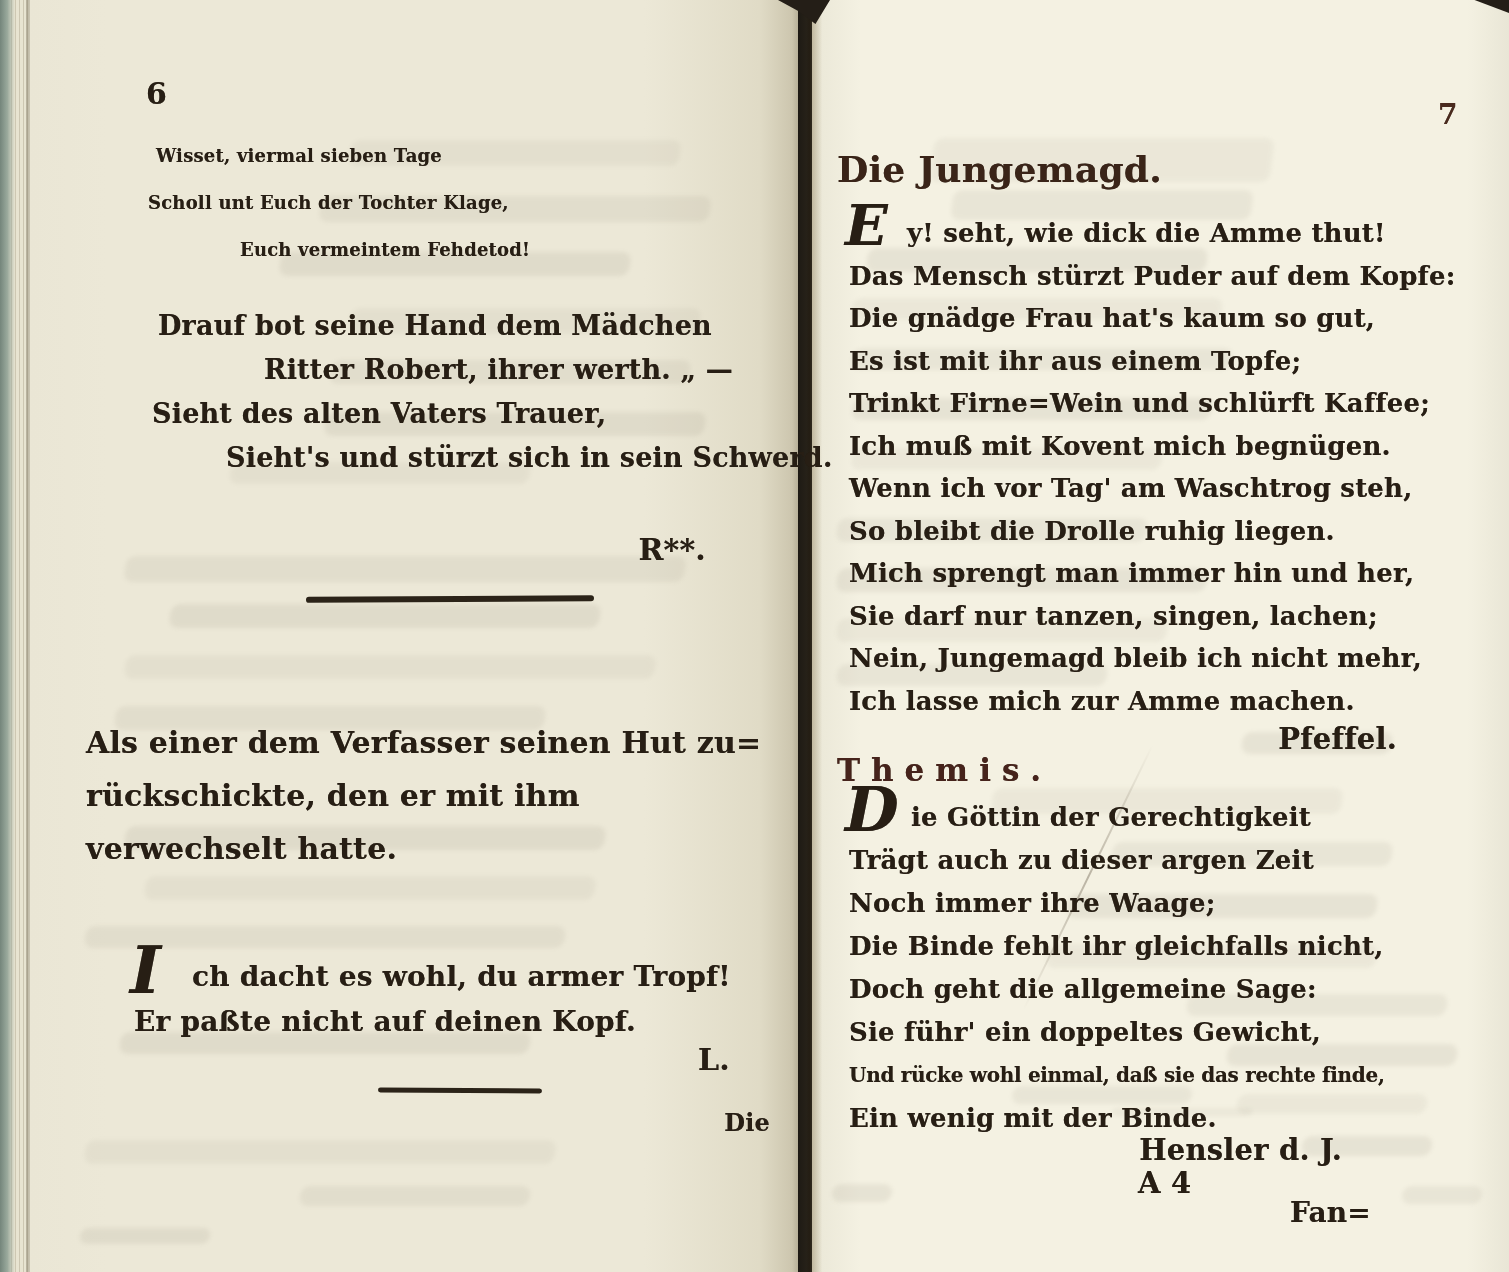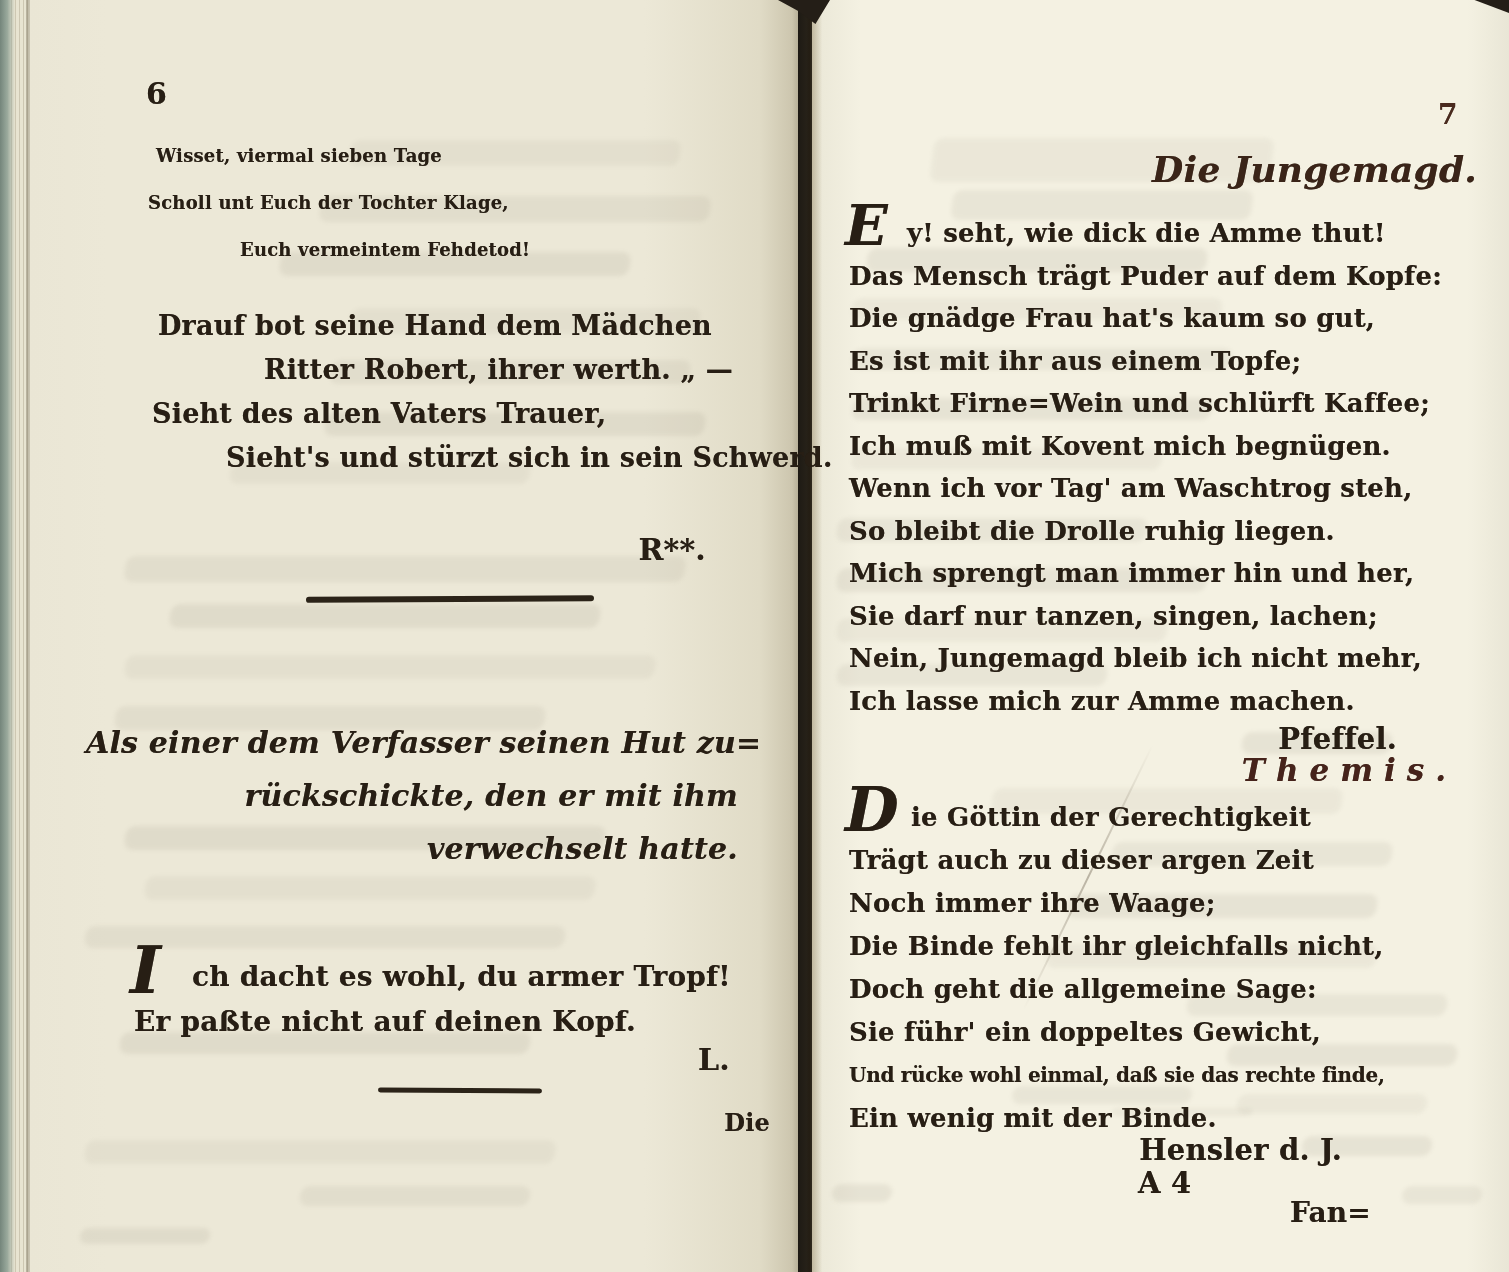--- a/index.html
+++ b/index.html
@@ -33,21 +33,21 @@
   .binding-top{position:absolute;left:778px;top:0;width:52px;height:24px;background:var(--binding-dark);
     clip-path:polygon(0 0,100% 0,72% 100%,38% 45%);}
   .corner-tr{position:absolute;right:0;top:0;width:42px;height:13px;background:var(--binding-dark);
     clip-path:polygon(18% 0,100% 0,100% 100%);}
 
   
   .txt{position:absolute;font-weight:700;letter-spacing:.2px;z-index:2;
     text-shadow:0 0 .6px rgba(39,30,20,.65);}
   .ln{white-space:nowrap;}
   .right-al{text-align:right;}
-  .center-al{text-align:right;font-style:italic;}
+  .center-al{text-align:left;}
   .dropline{position:relative;}
   .dropcap{position:absolute;font-style:italic;line-height:.85;top:-8px;left:-4px;}
 
   
   .rule{position:absolute;background:#2b2318;border-radius:3px;z-index:2;}
 
   
   .ghost{position:absolute;background:var(--ghost);filter:blur(2px);border-radius:9px;
     transform:skewX(-7deg);z-index:1;}
   .scratch{position:absolute;width:2px;height:295px;left:275px;top:730px;z-index:1;
@@ -176,21 +176,21 @@
       <div class="ghost" style="left: 140px; top: 190px; width: 300px; height: 30px; opacity: 0.1;"></div>
       <div class="ghost" style="left: 120px; top: 138px; width: 340px; height: 44px; opacity: 0.08;"></div>
     <div class="txt r-folio">7</div>
 
     <div class="txt r-title1 center-al">Die Jungemagd.</div>
 
     <div class="txt r-poem1">
       <div class="ln dropline">
         <span class="dropcap">E</span><span>y! seht, wie dick die Amme thut!</span>
       </div>
-      <div class="ln">Das Mensch trägt Puder auf dem Kopfe:</div>
+      <div class="ln">Das Mensch stürzt Puder auf dem Kopfe:</div>
       <div class="ln">Die gnädge Frau hat's kaum so gut,</div>
       <div class="ln">Es ist mit ihr aus einem Topfe;</div>
       <div class="ln">Trinkt Firne=Wein und schlürft Kaffee;</div>
       <div class="ln">Ich muß mit Kovent mich begnügen.</div>
       <div class="ln">Wenn ich vor Tag' am Waschtrog steh,</div>
       <div class="ln">So bleibt die Drolle ruhig liegen.</div>
       <div class="ln">Mich sprengt man immer hin und her,</div>
       <div class="ln">Sie darf nur tanzen, singen, lachen;</div>
       <div class="ln">Nein, Jungemagd bleib ich nicht mehr,</div>
       <div class="ln">Ich lasse mich zur Amme machen.</div>

